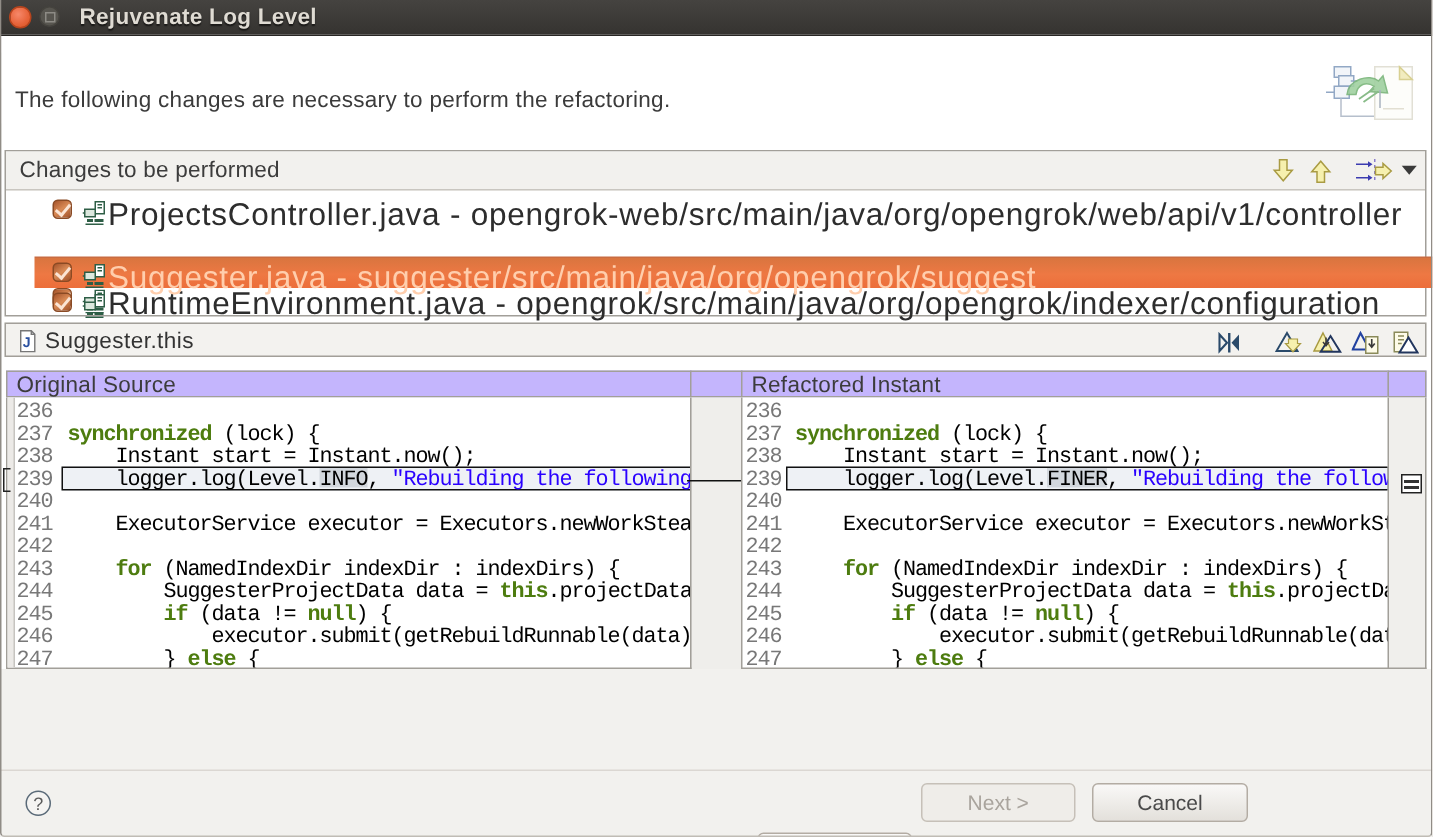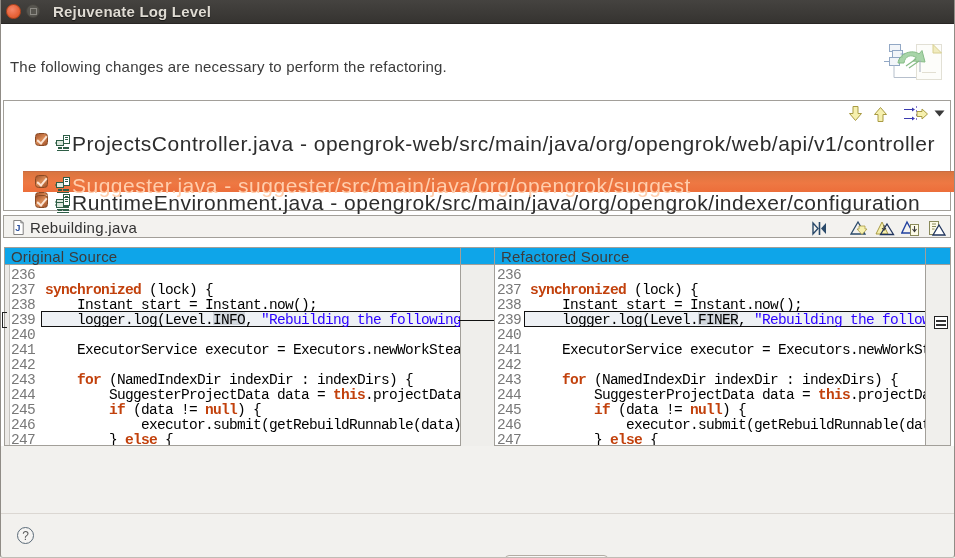--- a/index.html
+++ b/index.html
@@ -20,36 +20,36 @@
 .row{left:19px;width:946px;height:20px;font-size:21px;letter-spacing:0.5px;color:#2d2d2d;}
 .rowtext{position:absolute;left:49px;top:2px;white-space:nowrap;}
 #row3{background:linear-gradient(#d9753f,#ee7843 55%,#ec6e3a);border-top:1px solid #c96c42;box-sizing:border-box;}
 .cb{position:absolute;left:12px;top:3px;width:13px;height:13px;border-radius:3.5px;border:1px solid #8a4a24;background:linear-gradient(145deg,#a6532a,#d98a55 48%,#a0512a);box-sizing:border-box;}
 .cb:after{content:"";position:absolute;left:3px;top:0px;width:4px;height:8px;border:solid #fbe4d4;border-width:0 2px 2px 0;transform:rotate(40deg);}
 .cu{position:absolute;left:32px;top:2px;width:16px;height:16px;}
 
 #sbar{left:3px;top:215px;width:948px;height:23px;background:#f3f2ef;border:1px solid #a29f99;box-sizing:border-box;}
 #sbar .lbl{position:absolute;left:26px;top:3px;font-size:15px;letter-spacing:0.3px;color:#333;}
 
-.chdr{top:247px;height:18px;background:#0ea5e9;border:1px solid #a29f99;box-sizing:border-box;font-size:15px;letter-spacing:0.2px;color:#3c3c3c;}
+.chdr{top:247px;height:18px;background:#c4b5fd;border:1px solid #a29f99;box-sizing:border-box;font-size:15px;letter-spacing:0.2px;color:#3c3c3c;}
 .chdr span{position:absolute;left:6px;top:0px;}
 #hL{left:4px;width:457px;}
 #hM{left:460px;width:35px;}
 #hR{left:494px;width:432px;}
 #hE{left:925px;width:26px;}
 
 .pane{top:265px;height:181px;background:#fff;border:1px solid #a29f99;border-top:none;box-sizing:border-box;overflow:hidden;}
 #paneL{left:4px;width:457px;}
 #paneR{left:494px;width:432px;}
 #gap{left:460px;top:265px;width:35px;height:181px;background:#efeeeb;border-left:1px solid #a29f99;border-right:1px solid #a29f99;box-sizing:border-box;}
 #ruler{left:925px;top:265px;width:26px;height:181px;background:#f0efec;border:1px solid #a29f99;border-top:none;box-sizing:border-box;}
 .code{font-family:"Liberation Mono",monospace;font-size:14.5px;letter-spacing:-0.7px;line-height:15px;white-space:pre;}
 .lnum{position:absolute;color:#787878;}
 .cline{position:absolute;color:#000;}
-.kw{color:#c2410c;font-weight:bold;}
+.kw{color:#4d7c0f;font-weight:bold;}
 .str{color:#2a00ff;}
 .linebox{position:absolute;border:1px solid #111;background:#eef1f5;box-sizing:border-box;}
 .wordbox{position:absolute;background:#d2d7dd;}
 
 #bottom{left:0;top:446px;width:955px;height:112px;background:#f2f1ee;}
 #sep{left:0;top:513px;width:955px;height:1px;background:#dbd7d2;}
 #help{left:17px;top:527px;width:17px;height:17px;border-radius:50%;border:1px solid #5a6a78;color:#5b5b5b;font-size:12px;text-align:center;line-height:17px;box-sizing:border-box;background:#f5f4f2;}
 .btn{top:522px;height:26px;border:1px solid #b3aca3;border-radius:4px;background:linear-gradient(#f9f8f7,#eceae6 60%,#e3e0db);box-sizing:border-box;font-size:14px;color:#4a4a4a;text-align:center;line-height:24px;}
 #bBack{left:505px;width:103px;margin-top:33px;}
 #bNext{left:614px;width:103px;color:#a9a49d;background:#efede9;border-color:#c6c0b8;}
@@ -91,20 +91,23 @@
         <path d="M2 19.5 L7.5 19.5 M18.5 12 L23 12" stroke="#8099bb"></path>
         <path d="M12 23.5 L12 35.5 L34 35.5" fill="none" stroke="#aab4c4"></path>
         <path d="M16 21 C17 11, 31 7, 37 12 L40 8.5 L43 20 L31 19 L34 15.5 C29 12, 23 14, 22 21 Z" fill="#90c890" stroke="#62a862" opacity="0.9"></path>
         <path d="M24 24 L34 17 M27 26 L37 19" stroke="#74b074" stroke-width="1.2"></path>
         <path d="M38 18 L38 30" stroke="#9aa4b4"></path>
       </g>
     </svg>
   </div>
 
   <div class="abs" id="listbox">
+    <div class="abs" id="listhdr">
+        <span>Changes to be performed</span>
+      </div>
     <div class="abs row" style="top:29px;">
         <span class="cb"></span>
         <span class="cu"><svg width="16" height="16">
             <use href="#cuicon"></use>
           </svg></span>
         <span class="rowtext">ProjectsController.java - opengrok-web/src/main/java/org/opengrok/web/api/v1/controller</span>
       </div>
     <div class="abs row" style="top:50px;margin-top:38px;">
         <span class="cb"></span>
         <span class="cu"><svg width="16" height="16">
@@ -140,21 +143,21 @@
       <path d="M9 11.5 L12 13.5 L9 15.5 Z" fill="#3b3bb0"></path>
       <line x1="13.5" y1="1" x2="13.5" y2="17" stroke="#8a7ccc" stroke-dasharray="2 2"></line>
       <path d="M14 6.5 L19 6.5 L19 4 L24.5 9 L19 14 L19 11.5 L14 11.5 Z" fill="#f6f0ae" stroke="#a99b43"></path>
     </svg>
     <svg class="abs" style="left:934px;top:110px;" width="11" height="7" viewBox="0 0 11 7">
       <path d="M0.5 0.5 L10.5 0.5 L5.5 6.5 Z" fill="#3a3a3a"></path>
     </svg>
   </div>
 
   <div class="abs" id="sbar">
-      <span class="lbl">Rebuilding.java</span>
+      <span class="lbl">Suggester.this</span>
     <svg class="abs" style="left:8px;top:4px;" width="13" height="15" viewBox="0 0 13 16">
       <path d="M1.5 0.5 L9 0.5 L11.5 3 L11.5 15.5 L1.5 15.5 Z" fill="#fff" stroke="#777"></path>
       <path d="M9 0.5 L9 3 L11.5 3" fill="none" stroke="#777"></path>
       <text x="3" y="12" font-family="Liberation Sans" font-size="10" font-weight="bold" fill="#2a50a0">J</text>
     </svg>
   </div>
   <div class="abs" id="sbaricons">
     <svg class="abs" style="left:811px;top:221px;" width="17" height="15" viewBox="0 0 17 15">
       <path d="M2 2 L7 7.5 L2 13 Z" fill="none" stroke="#2a4a6a" stroke-width="1.4"></path>
       <line x1="8.5" y1="1" x2="8.5" y2="14" stroke="#2a4a6a" stroke-width="1.6"></line>
@@ -179,21 +182,21 @@
       <path d="M11 5 L17 15 L5 15 Z" fill="#fff" stroke="#22365e" stroke-width="1.3"></path>
       <path d="M4 4 L8 4 M4 6.5 L8 6.5 M4 9 L6.5 9" stroke="#8a8a5a"></path>
     </svg>
   </div>
 
   <div class="abs chdr" id="hL">
       <span>Original Source</span>
     </div>
   <div class="abs chdr" id="hM"></div>
   <div class="abs chdr" id="hR">
-      <span>Refactored Source</span>
+      <span>Refactored Instant</span>
     </div>
   <div class="abs chdr" id="hE"></div>
 
   <div class="abs" id="gap"></div>
   <div class="abs" id="ruler"></div>
 
   <div class="abs pane" id="paneL">
     <div style="position:absolute;left:0;top:0;width:4px;height:181px;background:#eceae7;border-right:1px solid #c6c4c0;"></div>
     <div class="linebox" style="left:36px;top:46px;width:421px;height:16px;"></div>
     <div class="wordbox" style="left:208px;top:47px;width:32px;height:13px;"></div>
@@ -248,14 +251,16 @@
   <div class="abs" id="bracket" style="left:2px;top:312px;width:5px;height:16px;border:1px solid #222;border-right:none;box-sizing:border-box;"></div>
   <div class="abs" id="rulermark" style="left:934px;top:316px;width:14px;height:13px;background:#fff;border:1px solid #222;box-sizing:border-box;">
     <div style="position:absolute;left:1px;top:3px;width:10px;height:2px;background:#333;"></div>
     <div style="position:absolute;left:1px;top:7px;width:10px;height:2px;background:#333;"></div>
   </div>
 
   <div class="abs" id="bottom"></div>
   <div class="abs" id="sep"></div>
   <div class="abs" id="help">?</div>
   <div class="abs btn" id="bBack">&lt; Back</div>
+  <div class="abs btn" id="bNext">Next &gt;</div>
+  <div class="abs btn" id="bCancel">Cancel</div>
   <div class="abs" id="winborder"></div>
 </div>
 
 </body></html>

